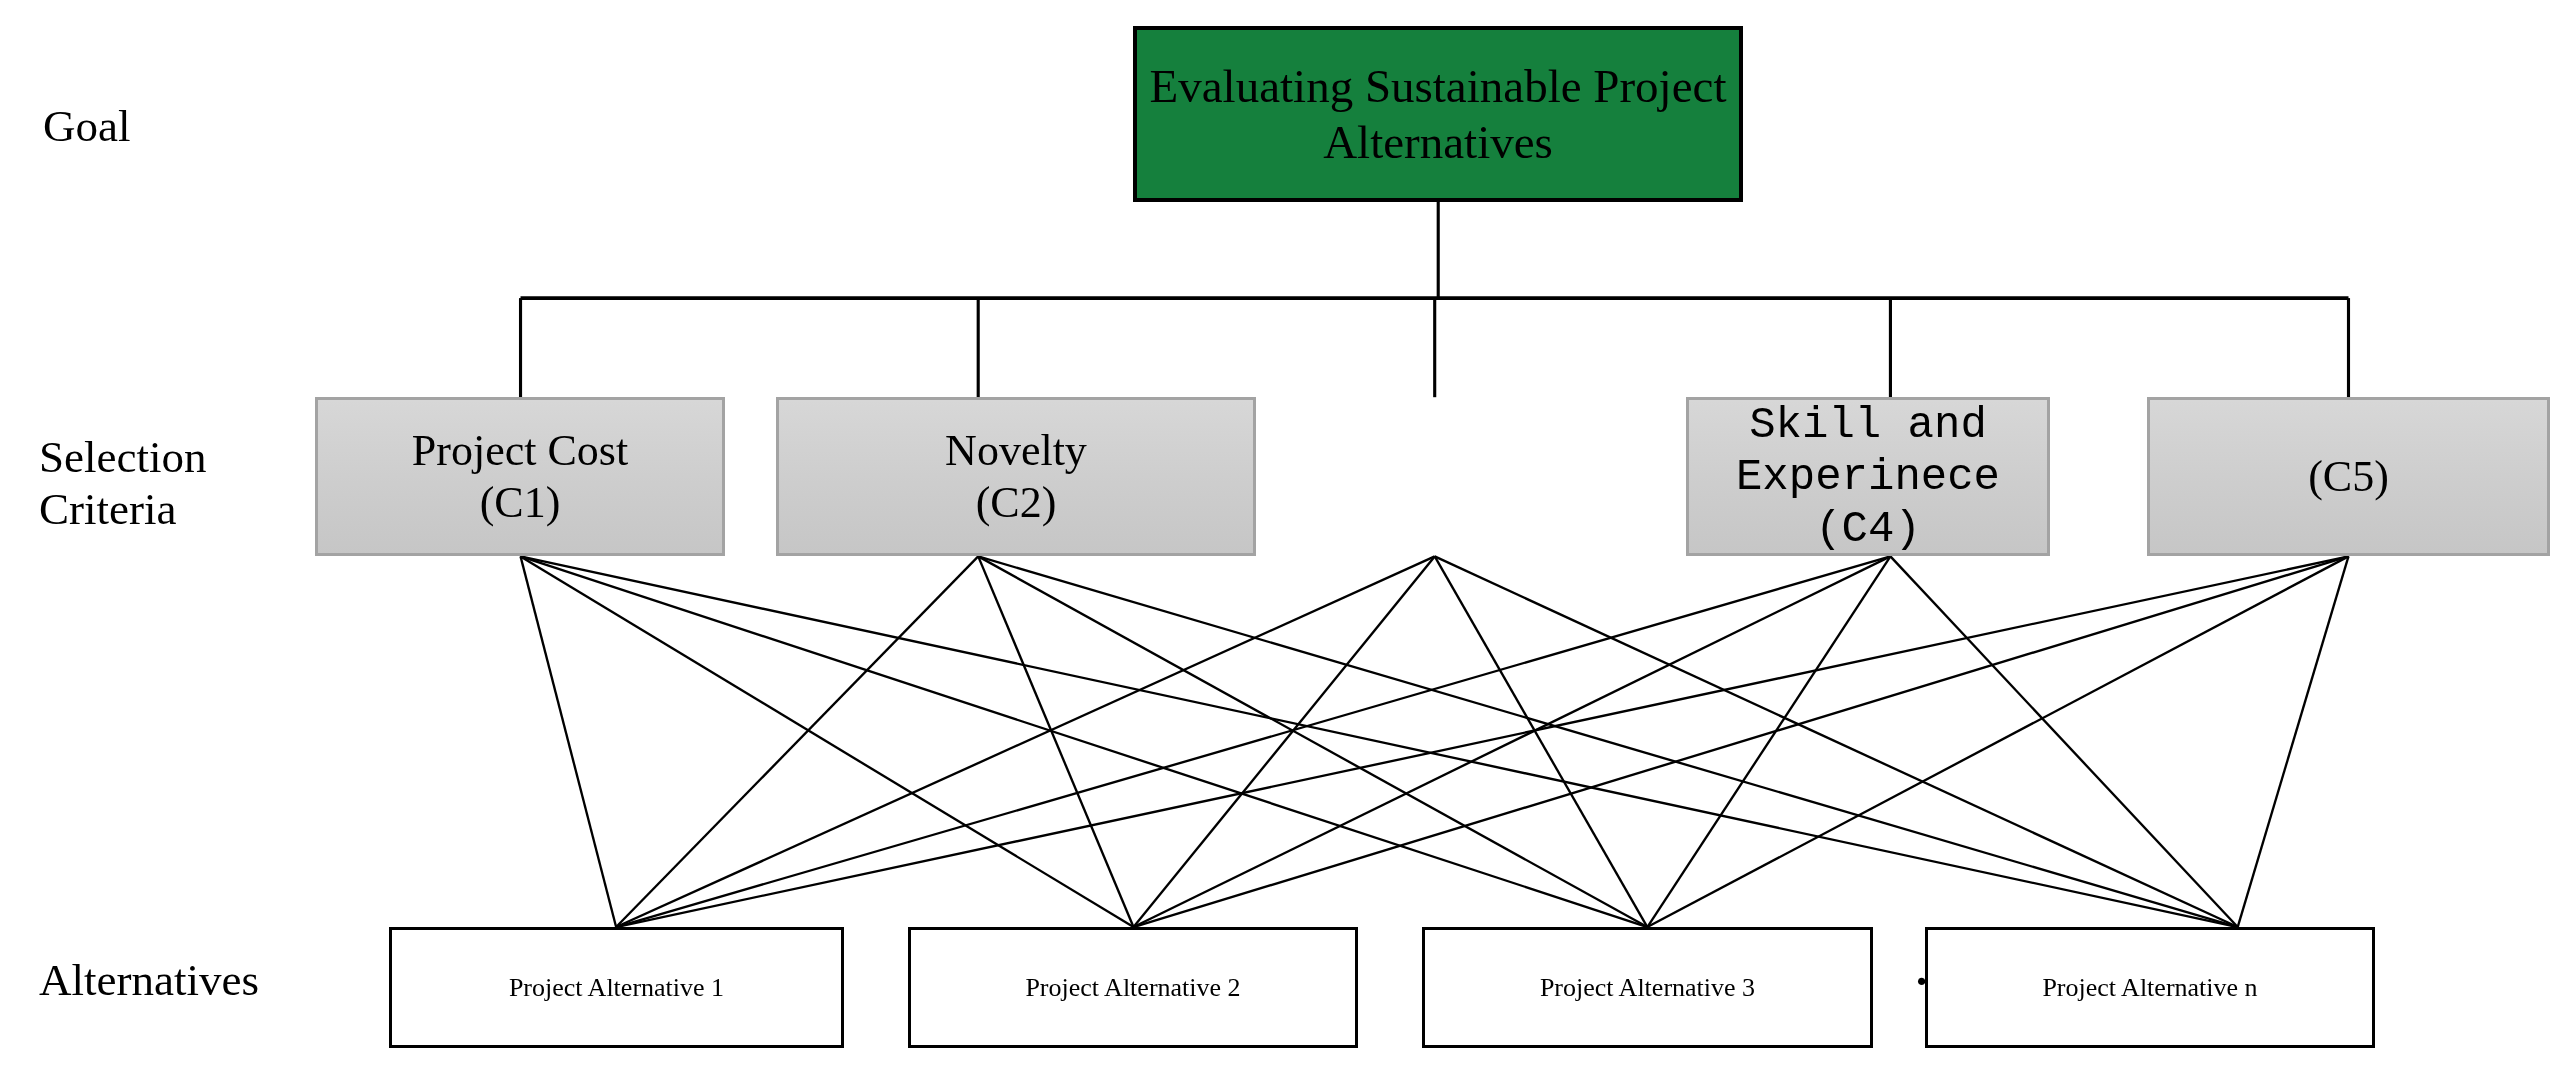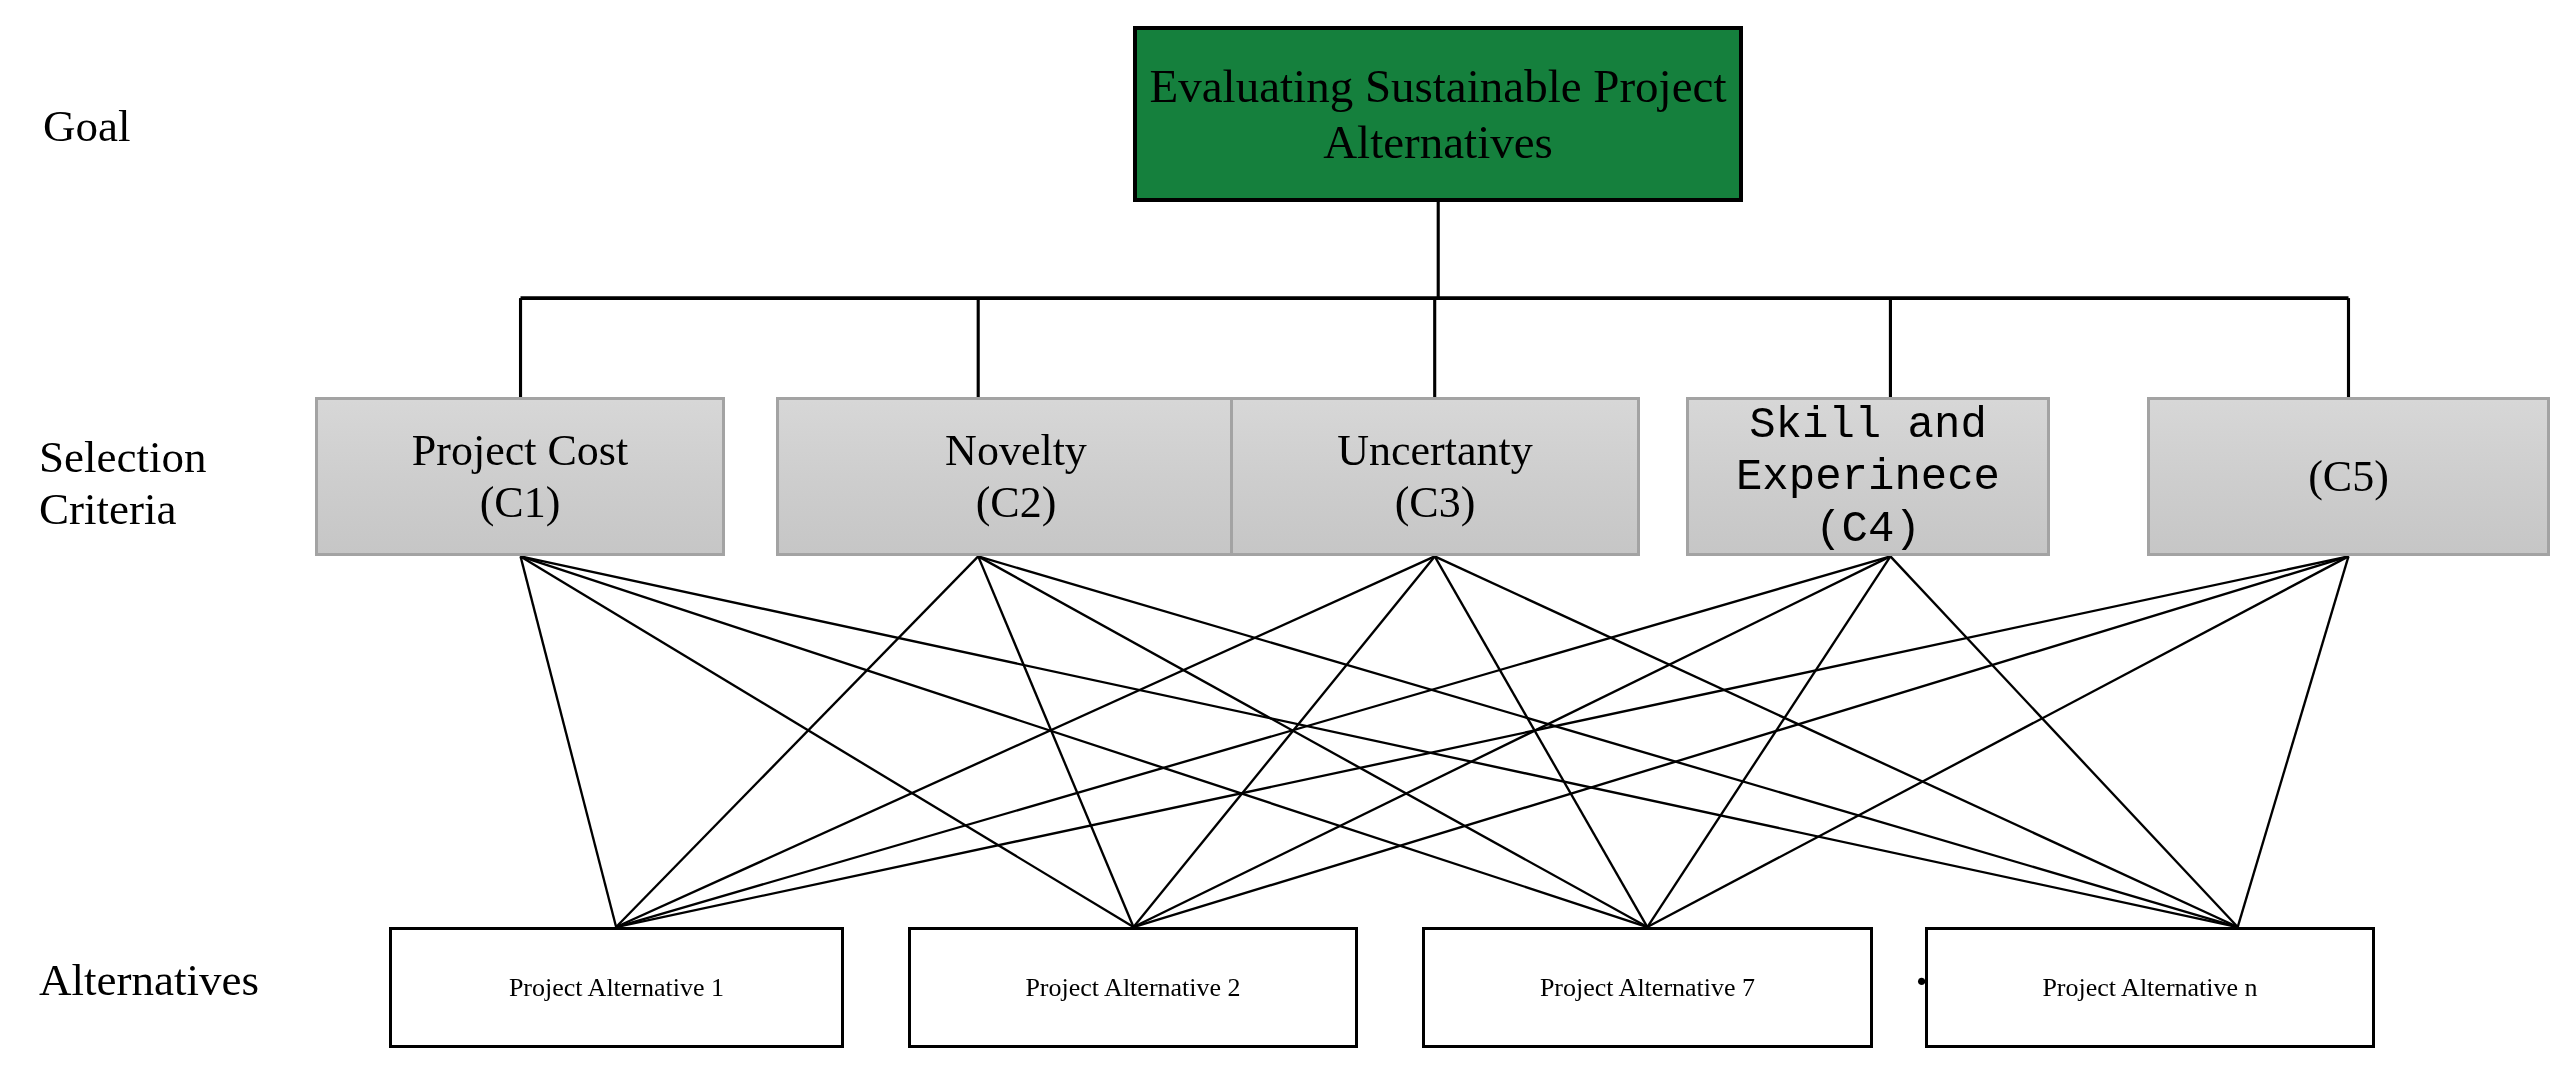--- a/index.html
+++ b/index.html
@@ -143,44 +143,40 @@
   <div class="box crit" id="crit-c1">
     <div>Project Cost</div>
     <div>(C1)</div>
   </div>
 
   <div class="box crit" id="crit-c2">
     <div>Novelty</div>
     <div>(C2)</div>
   </div>
 
-  <div class="box crit" id="crit-c3">
-    <div>Uncertanty</div>
-    <div>(C3)</div>
-  </div>
 
   <div class="box crit" id="crit-c4">
     <div>Skill and Experinece</div>
     <div>(C4)</div>
   </div>
 
   <div class="box crit" id="crit-c5">
     <div>(C5)</div>
   </div>
 
   <div class="box alt" id="alt-1">
     <span>Project Alternative 1</span>
   </div>
 
   <div class="box alt" id="alt-2">
     <span>Project Alternative 2</span>
   </div>
 
   <div class="box alt" id="alt-3">
-    <span>Project Alternative 7</span>
+    <span>Project Alternative 3</span>
   </div>
 
   <div id="dots">....</div>
 
   <div class="box alt" id="alt-n">
     <span>Project Alternative n</span>
   </div>
 
 </div>
 

